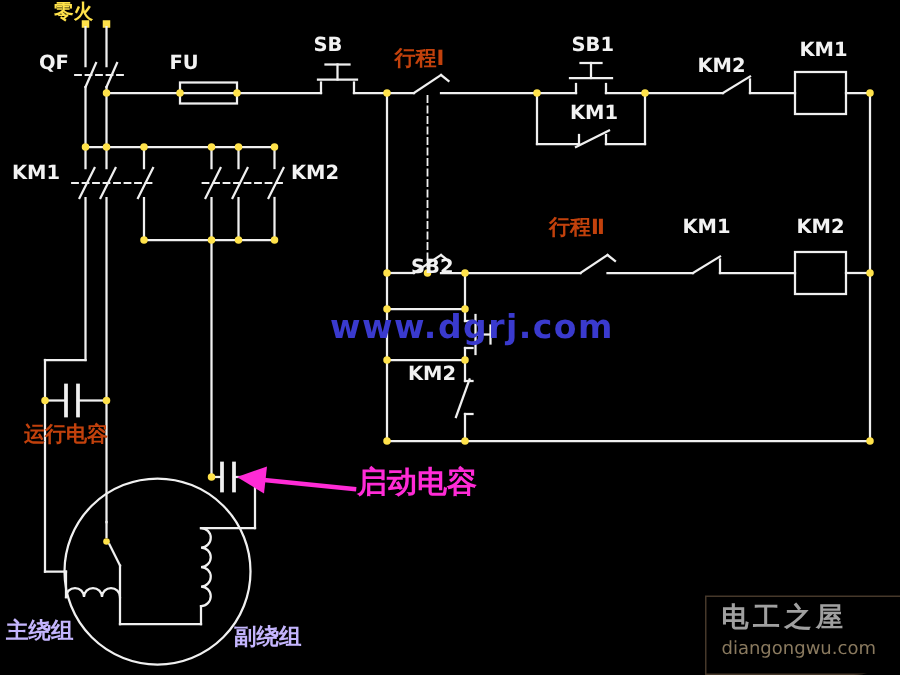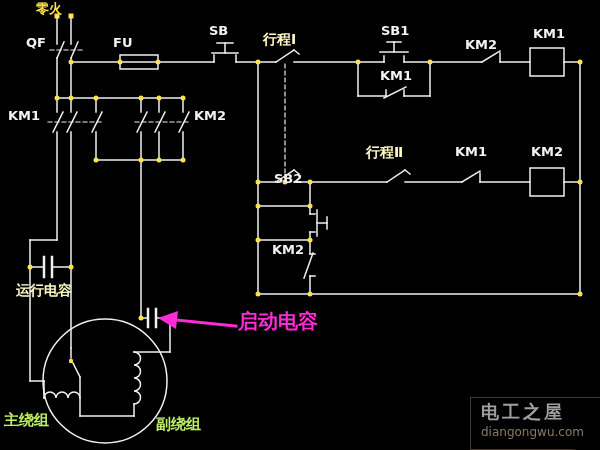--- a/index.html
+++ b/index.html
@@ -1,23 +1,23 @@
 <!DOCTYPE html>
 <html><head>
 <meta charset="utf-8">
 <style>
   html,body{margin:0;padding:0;background:#000;}
   .stage{position:relative;width:600px;height:450px;background:#000;overflow:hidden;
          font-family:"DejaVu Sans",sans-serif;border-radius:31px;}
   .stage svg{position:absolute;left:0;top:0;}
   .lb{position:absolute;font:bold 13px "DejaVu Sans",sans-serif;line-height:1;white-space:nowrap;}
   .w{color:#f2f2f2}
-  .r{color:#fef9c3;font-size:14px}
+  .r{color:#c2410c;font-size:14px}
   .y{color:#ffe24a}
-  .c{color:#bef264;font-size:15px}
+  .c{color:#c4b5fd;font-size:15px}
   .m{color:#ff2bd6;font-size:20px}
   .title{position:absolute;font:bold 28px "DejaVu Sans",sans-serif;color:#ff1f1f;
          letter-spacing:8px;line-height:1;white-space:nowrap;}
   .watermark-center{position:absolute;font:bold 22px "DejaVu Sans",sans-serif;
          color:#3a3ace;letter-spacing:1px;line-height:1;white-space:nowrap;}
   .brand{position:absolute;left:470px;top:397px;width:124px;height:46px;
          border:1px solid #46382a;padding:5px 0 0 10px;}
   .brand-name{font:bold 18px "DejaVu Sans",sans-serif;color:#a0a0a0;letter-spacing:3px;line-height:1;}
   .brand-url{font:12px "DejaVu Sans",sans-serif;color:#8a7a5f;margin-top:5px;line-height:1;}
 </style>
@@ -251,18 +251,19 @@
   <div class="lb r" style="left:366px;top:145px">行程Ⅱ</div>
   <div class="lb w" style="left:455px;top:145px">KM1</div>
   <div class="lb w" style="left:531px;top:145px">KM2</div>
   <div class="lb w" style="left:274px;top:172px">SB2</div>
   <div class="lb w" style="left:272px;top:243px">KM2</div>
   <div class="lb r" style="left:16px;top:283px">运行电容</div>
   <div class="lb m" style="left:238px;top:311px">启动电容</div>
   <div class="lb c" style="left:4px;top:413px">主绕组</div>
   <div class="lb c" style="left:156px;top:417px">副绕组</div>
 
+  <div class="watermark-center" style="left:220px;top:208px">www.dgrj.com</div>
   <div class="brand">
     <div class="brand-name">电工之屋</div>
     <div class="brand-url">diangongwu.com</div>
   </div>
 
 </div>
 
 </body></html>

